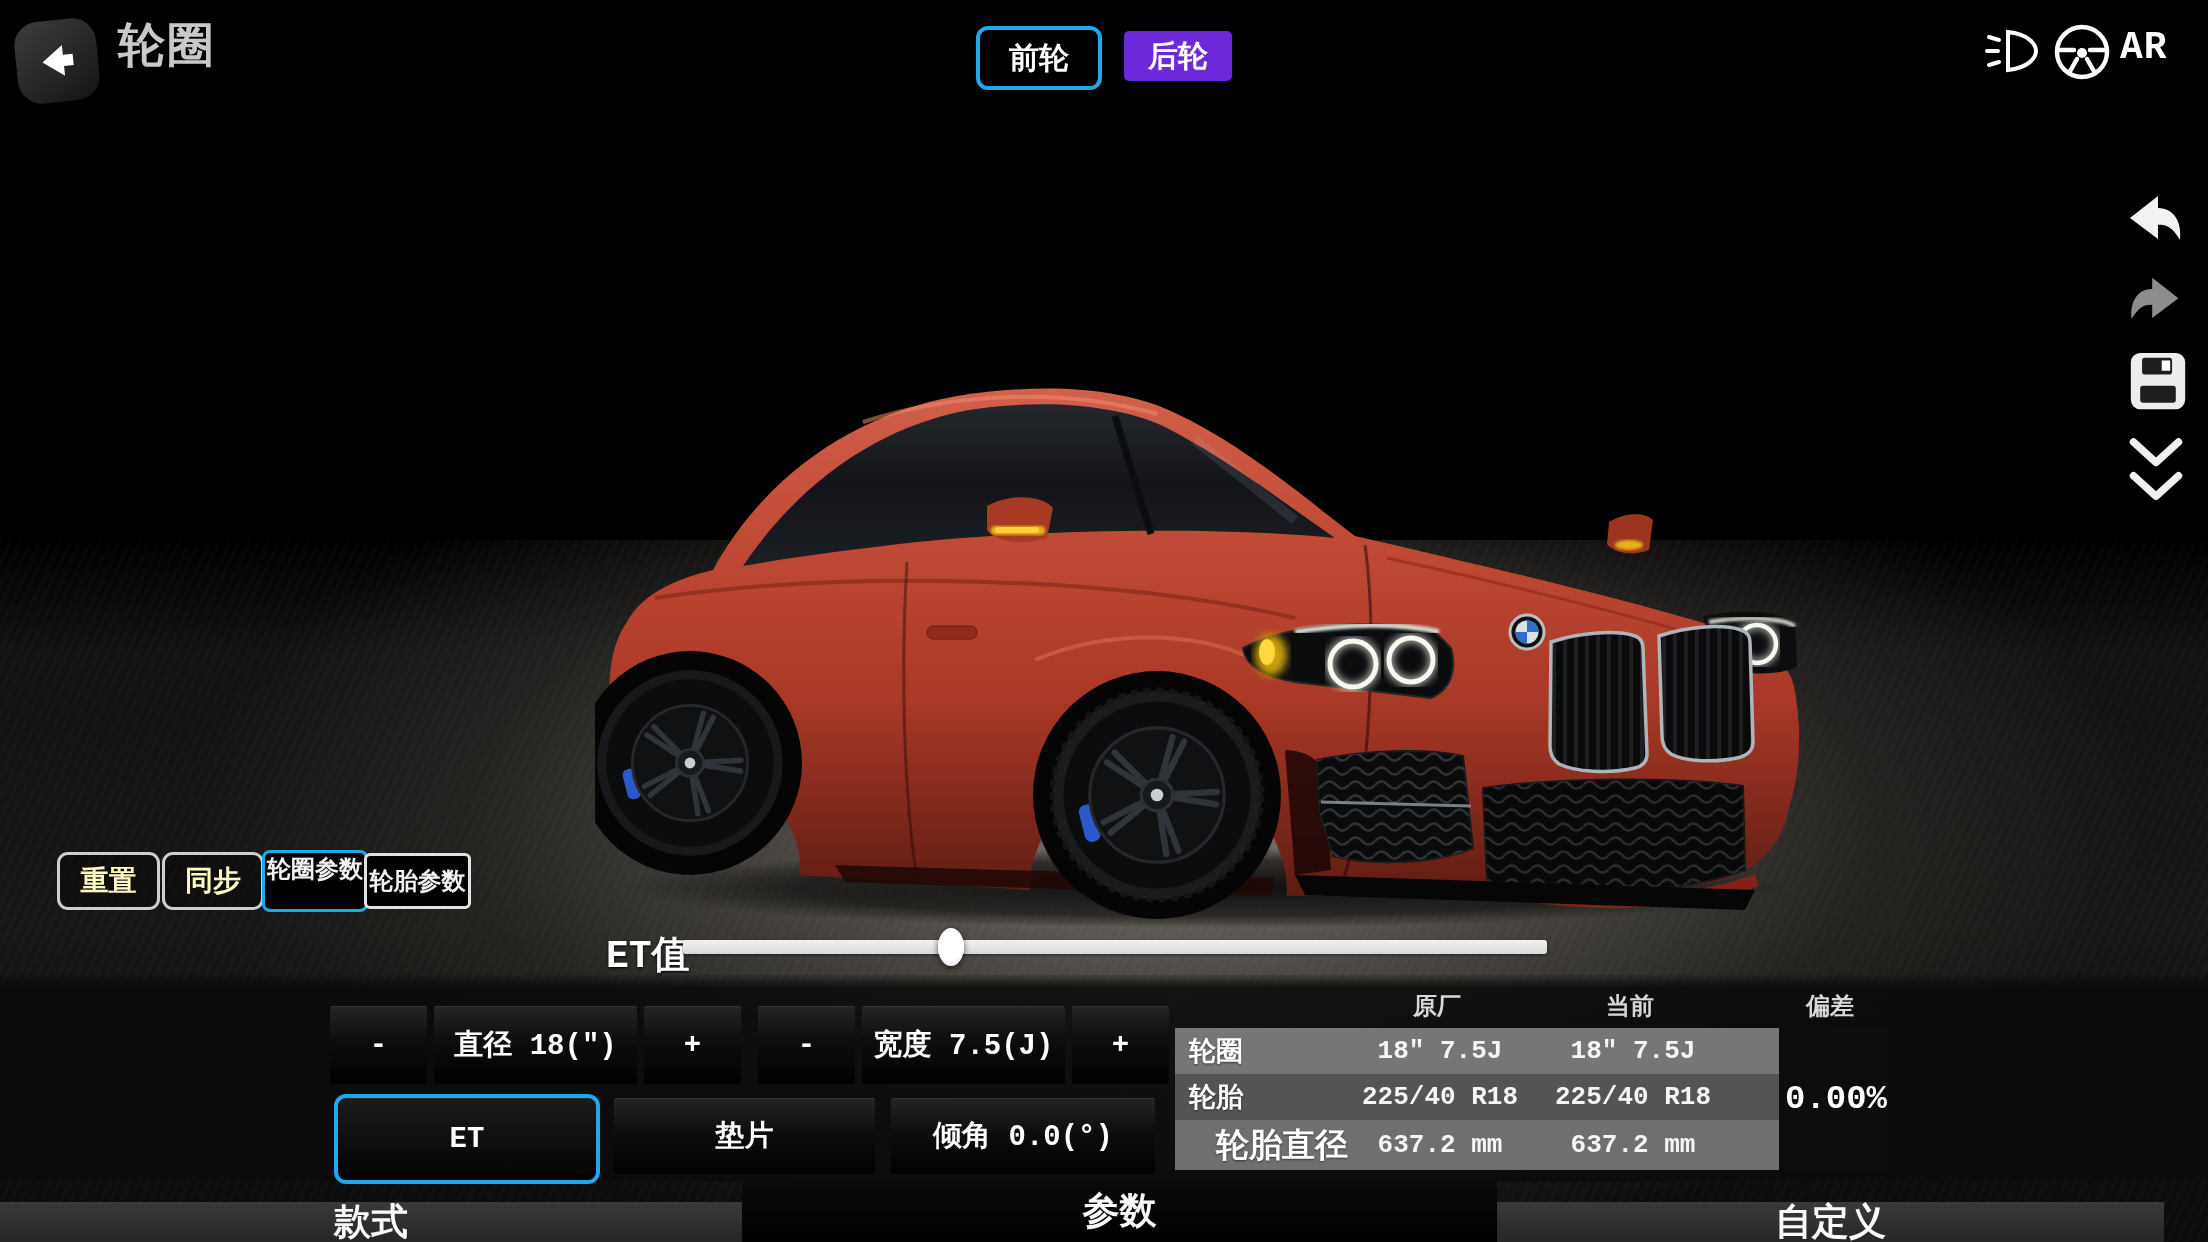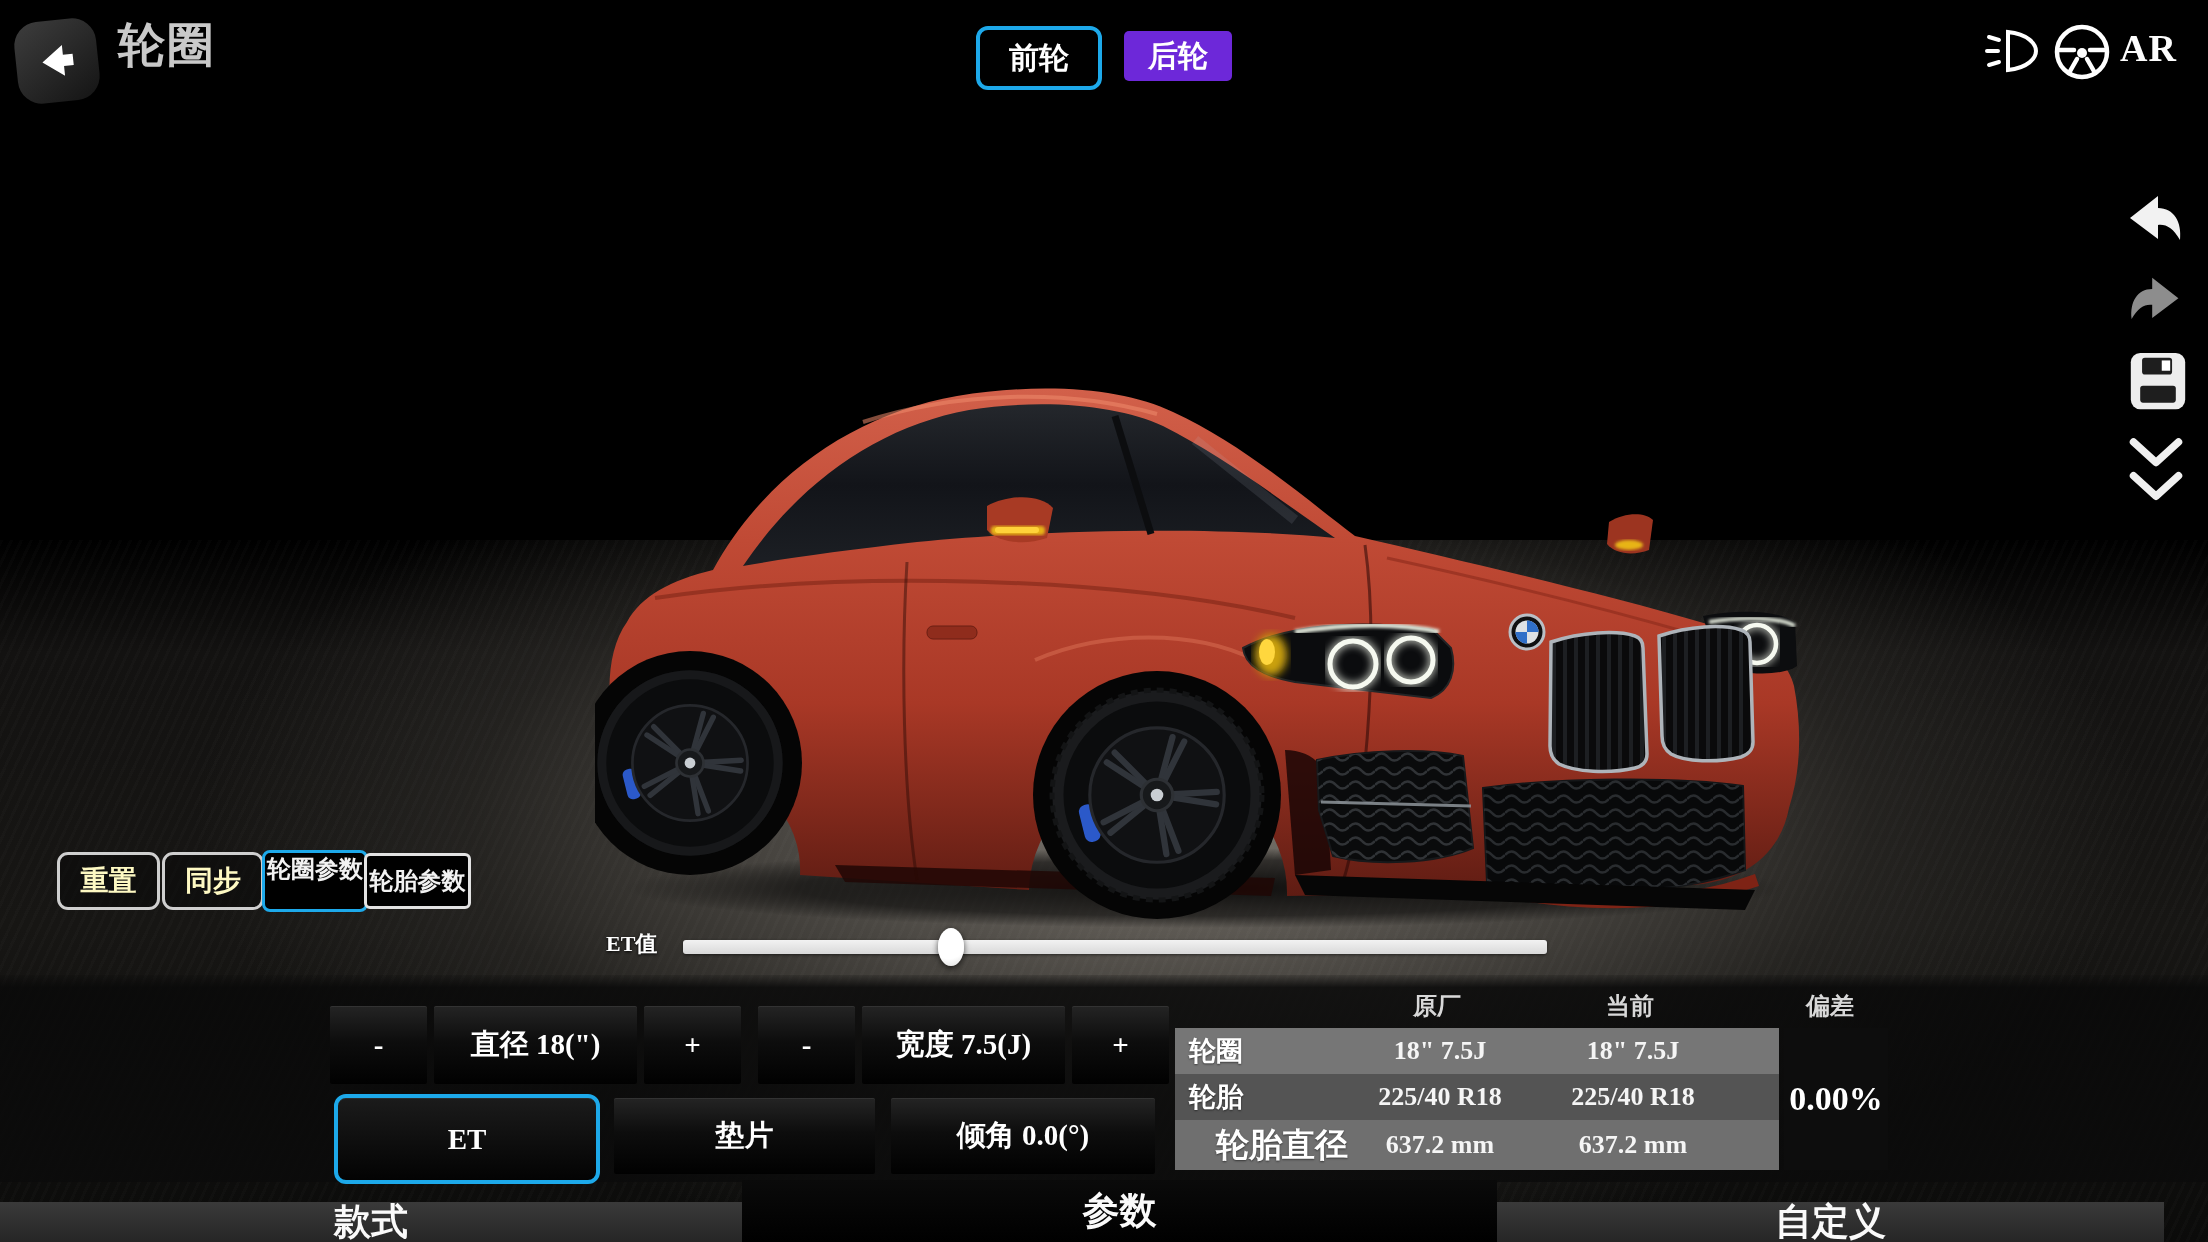--- a/index.html
+++ b/index.html
@@ -1,19 +1,19 @@
 <!DOCTYPE html>
 <html style="--accent: #1da9ea;"><head>
 <meta charset="utf-8">
 <style>
   :root { --accent:#1da9ea; }
   html,body{margin:0;padding:0;background:#000;}
   #screen{
     position:relative; width:2208px; height:1242px; overflow:hidden;
-    background:#000; font-family:Liberation Serif, serif;
+    background:#000; font-family:Liberation Mono, monospace;
     color:#fff; font-weight:700; user-select:none;
   }
   .abs{position:absolute;}
   
   .floor{
     left:0; top:540px; width:2208px; height:702px; z-index:1;
     background:
       radial-gradient(ellipse 1250px 560px at 53% 40%, rgba(134,128,120,.92) 0%, rgba(95,91,85,.72) 30%, rgba(54,52,48,.45) 56%, rgba(0,0,0,0) 78%),
       linear-gradient(180deg,#000 0%, #131211 16%, #171614 55%, #0b0b0a 100%);
   }
@@ -56,21 +56,21 @@
     z-index:6; display:flex; align-items:flex-start; justify-content:center;
     background:#000; border:3px solid var(--accent); border-radius:8px;
     color:#f2f2f2; font-size:24px;
   }
   .ctl-tire{
     z-index:6; display:flex; align-items:center; justify-content:center;
     background:#000; border:3px solid #e2e2e2; border-radius:6px;
     color:#f2f2f2; font-size:24px;
   }
   
-  .et-label{left:606px; top:929px; font-size:22px; color:#fff; z-index:6; text-shadow:0 1px 3px #000;}
+  .et-label{left:606px; top:929px; font-size:38px; color:#fff; z-index:6; text-shadow:0 1px 3px #000;}
   .et-track{
     left:683px; top:940px; width:864px; height:14px; z-index:6;
     background:linear-gradient(180deg,#f2f2f2,#d9d9d9); border-radius:3px;
     box-shadow:0 1px 3px rgba(0,0,0,.5);
   }
   .et-handle{
     position:absolute; top:-12px; left:31%; margin-left:-13px;
     width:26px; height:38px; border-radius:50%;
     background:radial-gradient(circle at 40% 35%, #fff 60%, #dcdcdc);
     box-shadow:0 2px 6px rgba(0,0,0,.65);

